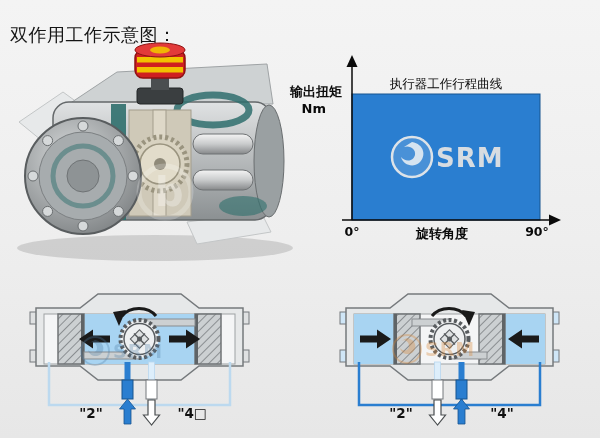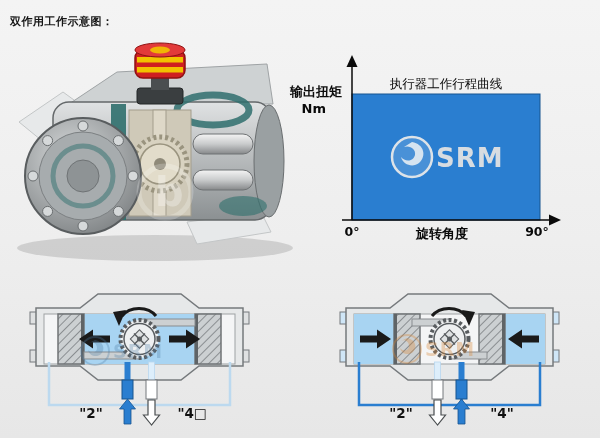--- a/index.html
+++ b/index.html
@@ -1,19 +1,19 @@
 <!DOCTYPE html>
 <html><head>
 <meta charset="utf-8">
 <style>
   html,body{margin:0;padding:0;background:#e9e9e9}
   .page{position:relative;width:600px;height:438px;overflow:hidden;
         background:linear-gradient(180deg,#f4f4f4 0%,#eeeeee 55%,#e7e7e7 100%);
         font-family:"DejaVu Sans","Liberation Sans",sans-serif}
-  .title{position:absolute;left:10px;top:14px;font-size:11px;font-weight:bold;color:#151515;letter-spacing:.5px}
+  .title{position:absolute;left:10px;top:23px;font-size:18px;font-weight:normal;color:#151515;letter-spacing:.5px}
   svg{position:absolute;overflow:visible}
   svg text{font-family:"DejaVu Sans","Liberation Sans",sans-serif}
   .axis-label{font-size:13px;font-weight:bold;fill:#0a0a0a}
   .tick{font-size:12.5px;font-weight:bold;fill:#0a0a0a}
   .chart-title{font-size:12.5px;fill:#0a0a0a}
   .port-label{font-size:13.5px;font-weight:bold;fill:#111}
   .logo-text{font-weight:bold;letter-spacing:1px}
 </style>
 </head>
 <body>

